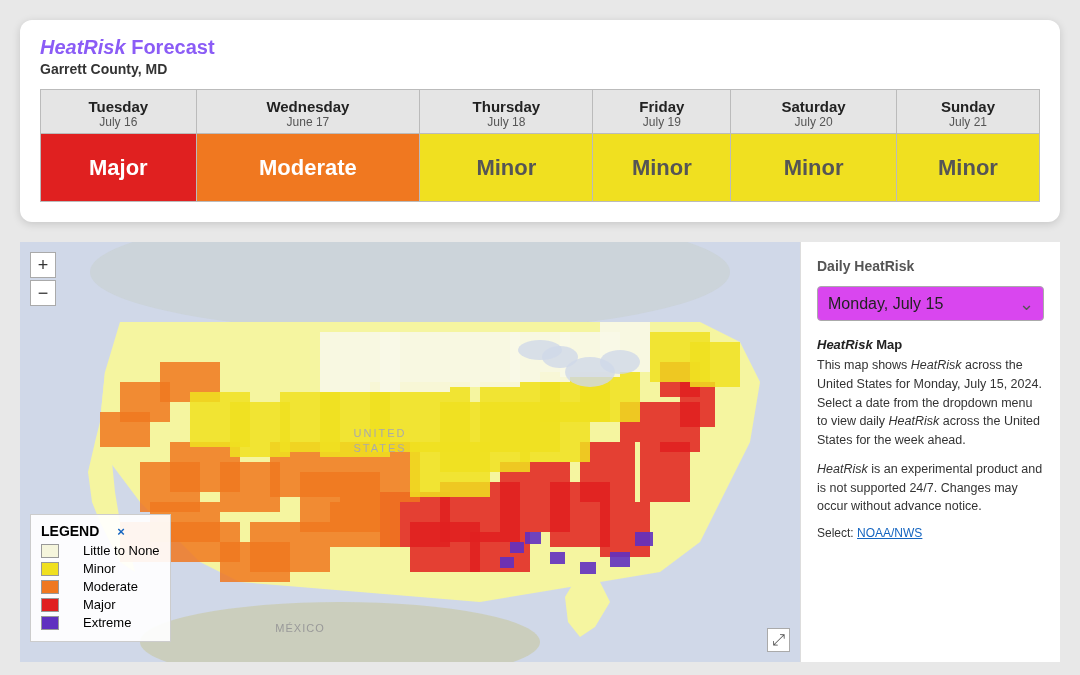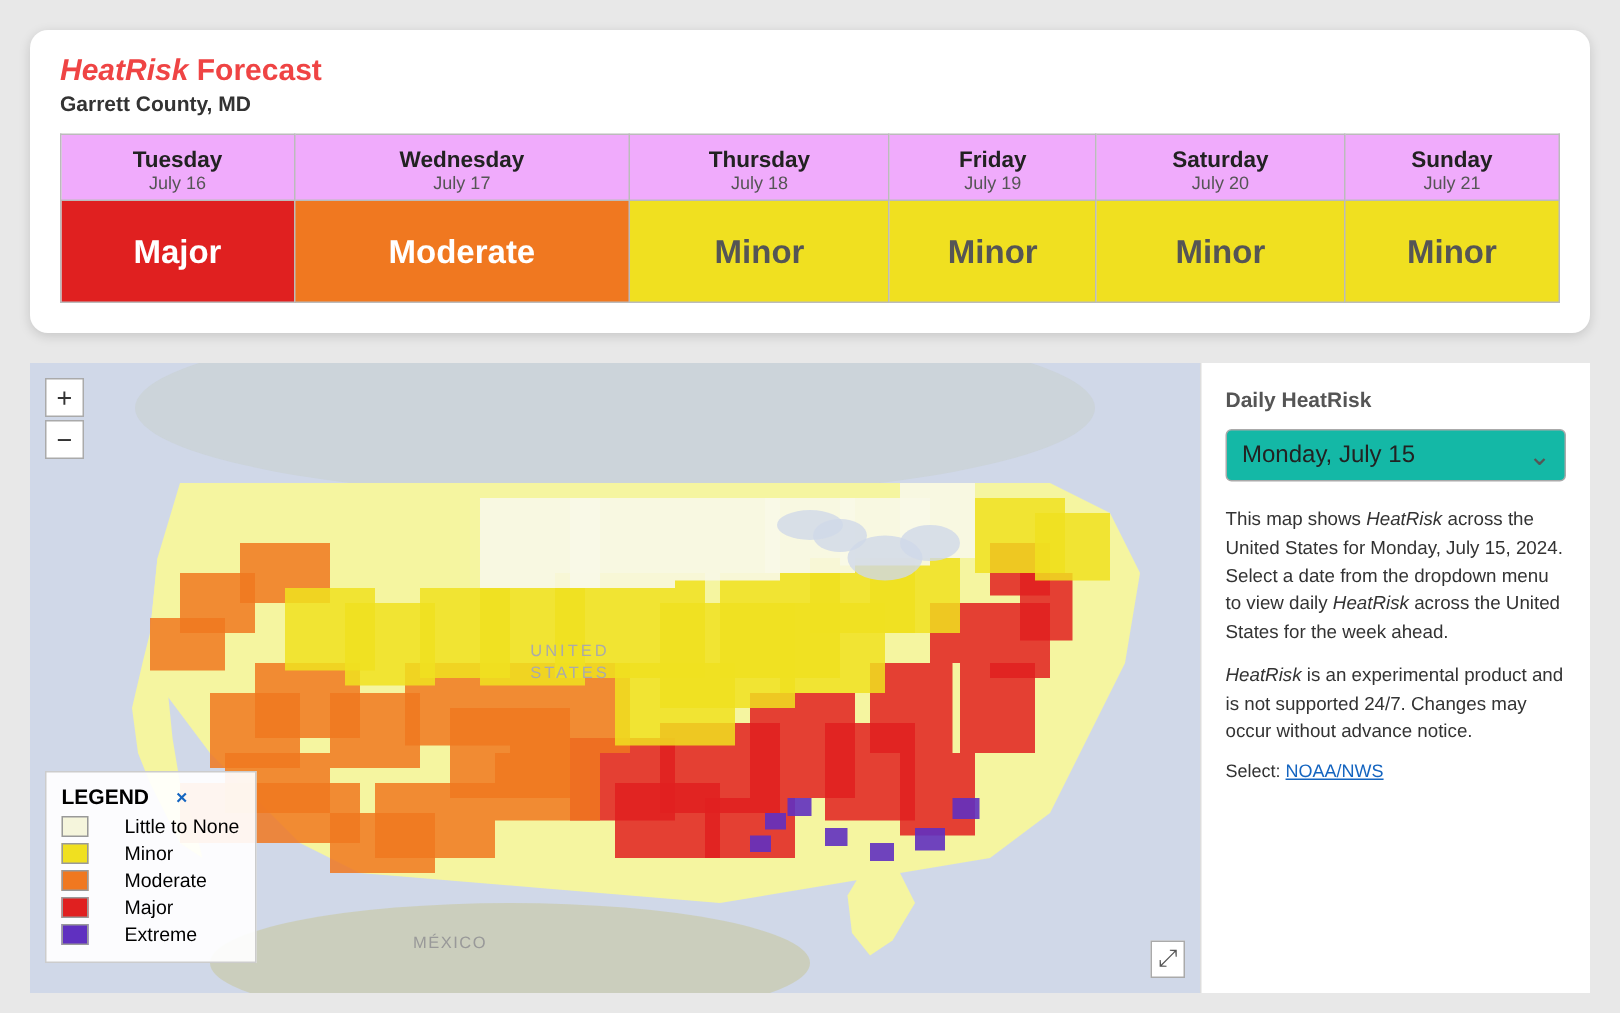--- a/index.html
+++ b/index.html
@@ -21,39 +21,39 @@
       box-shadow: 0 2px 8px rgba(0,0,0,0.15);
       padding: 16px 20px 20px;
       width: 100%;
       max-width: 1040px;
       margin-bottom: 20px;
     }
 
     .forecast-title {
       font-size: 20px;
       font-weight: bold;
-      color: #ef4444;
+      color: #8b5cf6;
       margin-bottom: 2px;
     }
     .forecast-title em {
       font-style: italic;
     }
     .forecast-location {
       font-size: 14px;
       font-weight: bold;
       color: #333;
       margin-bottom: 12px;
     }
 
     .forecast-table {
       width: 100%;
       border-collapse: collapse;
     }
     .forecast-table th {
-      background: #f0abfc;
+      background: #e5e5e5;
       border: 1px solid #bbb;
       padding: 8px 4px 4px;
       text-align: center;
       font-size: 15px;
       font-weight: bold;
       color: #222;
     }
     .forecast-table th .date-sub {
       display: block;
       font-size: 12px;
@@ -178,21 +178,21 @@
       position: relative;
       margin-bottom: 16px;
     }
     .date-dropdown-wrapper select {
       width: 100%;
       border: 1px solid #aaa;
       border-radius: 4px;
       padding: 8px 10px;
       font-size: 16px;
       color: #222;
-      background: #14b8a6;
+      background: #d946ef;
       appearance: none;
       cursor: pointer;
     }
     .date-dropdown-wrapper::after {
       content: '⌄';
       position: absolute;
       right: 10px;
       top: 50%;
       transform: translateY(-50%);
       pointer-events: none;
@@ -230,21 +230,21 @@
 
 <div class="forecast-card">
   <div class="forecast-title">
     <em>HeatRisk</em><span> Forecast</span>
   </div>
   <div class="forecast-location">Garrett County, MD</div>
   <table class="forecast-table">
     <thead>
       <tr id="forecast-header-row">
           <th>Tuesday<span class="date-sub">July 16</span></th>
-          <th>Wednesday<span class="date-sub">July 17</span></th>
+          <th>Wednesday<span class="date-sub">June 17</span></th>
           <th>Thursday<span class="date-sub">July 18</span></th>
           <th>Friday<span class="date-sub">July 19</span></th>
           <th>Saturday<span class="date-sub">July 20</span></th>
           <th>Sunday<span class="date-sub">July 21</span></th>
         </tr>
     </thead>
     <tbody>
       <tr id="forecast-risk-row">
           <td class="risk-major">Major</td>
           <td class="risk-moderate">Moderate</td>
@@ -386,20 +386,23 @@
     <div class="expand-icon">⤢</div>
   </div>
 
   <div class="map-panel">
     <div class="panel-title">Daily HeatRisk</div>
 
     <div class="date-dropdown-wrapper">
       <select id="date-select"><option value="Monday, July 15">Monday, July 15</option><option value="Tuesday, July 16">Tuesday, July 16</option><option value="Wednesday, July 17">Wednesday, July 17</option><option value="Thursday, July 18">Thursday, July 18</option><option value="Friday, July 19">Friday, July 19</option><option value="Saturday, July 20">Saturday, July 20</option><option value="Sunday, July 21">Sunday, July 21</option></select>
     </div>
 
+    <div class="panel-map-title">
+      <em>HeatRisk</em><span> Map</span>
+    </div>
 
     <p class="panel-desc">
       <span>This map shows </span><em>HeatRisk</em><span> across the United States for Monday, July 15, 2024. Select a date from the dropdown menu to view daily </span><em>HeatRisk</em><span> across the United States for the week ahead.</span>
     </p>
 
 
     <p class="panel-desc">
       <em>HeatRisk</em><span> is an experimental product and is not supported 24/7. Changes may occur without advance notice.</span>
     </p>
 

